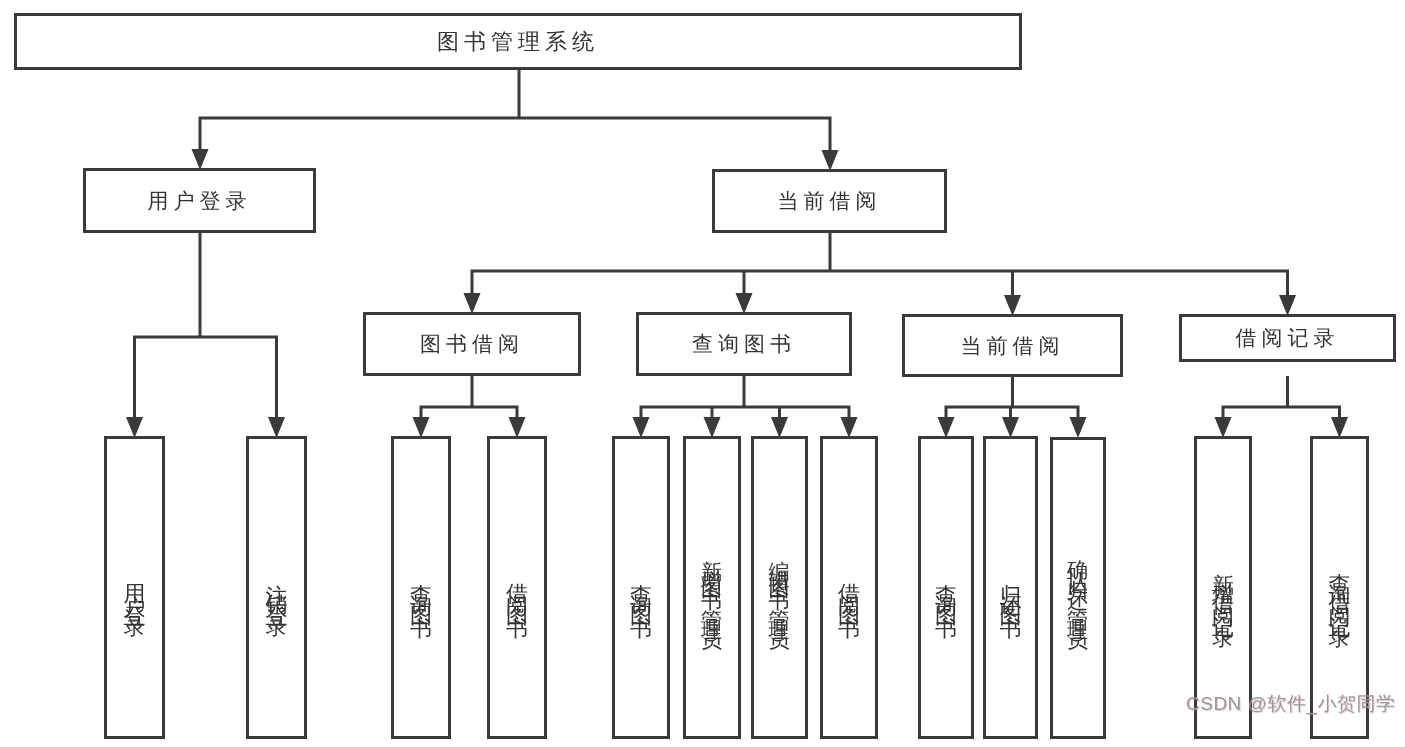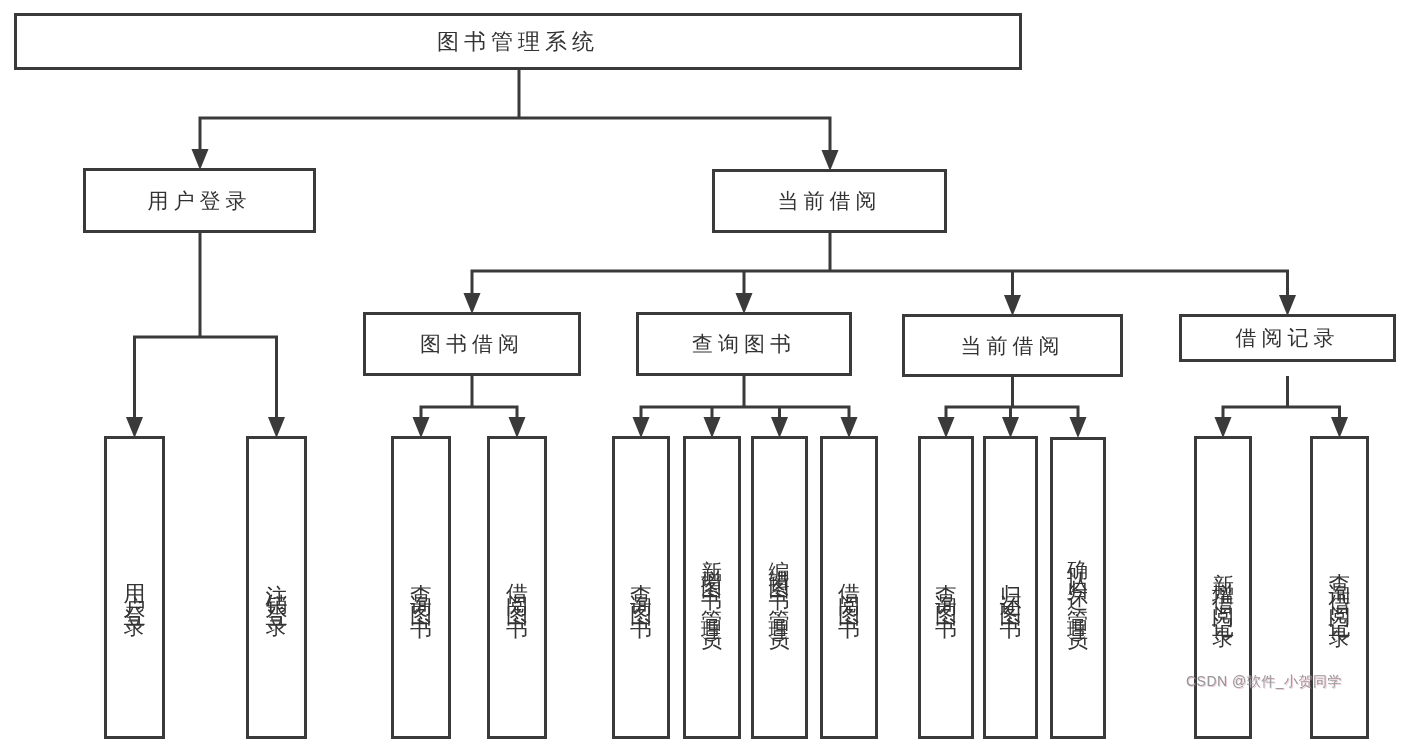--- a/index.html
+++ b/index.html
@@ -19,22 +19,22 @@
     position:absolute;box-sizing:border-box;z-index:2;
     border:3px solid #3a3a3a;background:#fff;
     display:flex;align-items:center;justify-content:center;
   }
   .vtext{
     writing-mode:vertical-rl;text-orientation:mixed;
     color:#333;font-size:22px;line-height:1;letter-spacing:11px;
   }
   .vtext.tight{letter-spacing:10px;font-size:21px;}
   .watermark{
-    position:absolute;left:1186px;top:673px;z-index:5;
-    font-size:14px;color:#95979c;letter-spacing:.5px;
+    position:absolute;left:1186px;top:691px;z-index:5;
+    font-size:19px;color:#95979c;letter-spacing:.5px;
     text-shadow:1px 1px 0 rgba(222,110,135,.35);
     white-space:nowrap;
   }
 </style>
 </head>
 <body>
 
 <div class="stage">
 
   <svg class="wires" width="1405" height="747" viewBox="0 0 1405 747">

